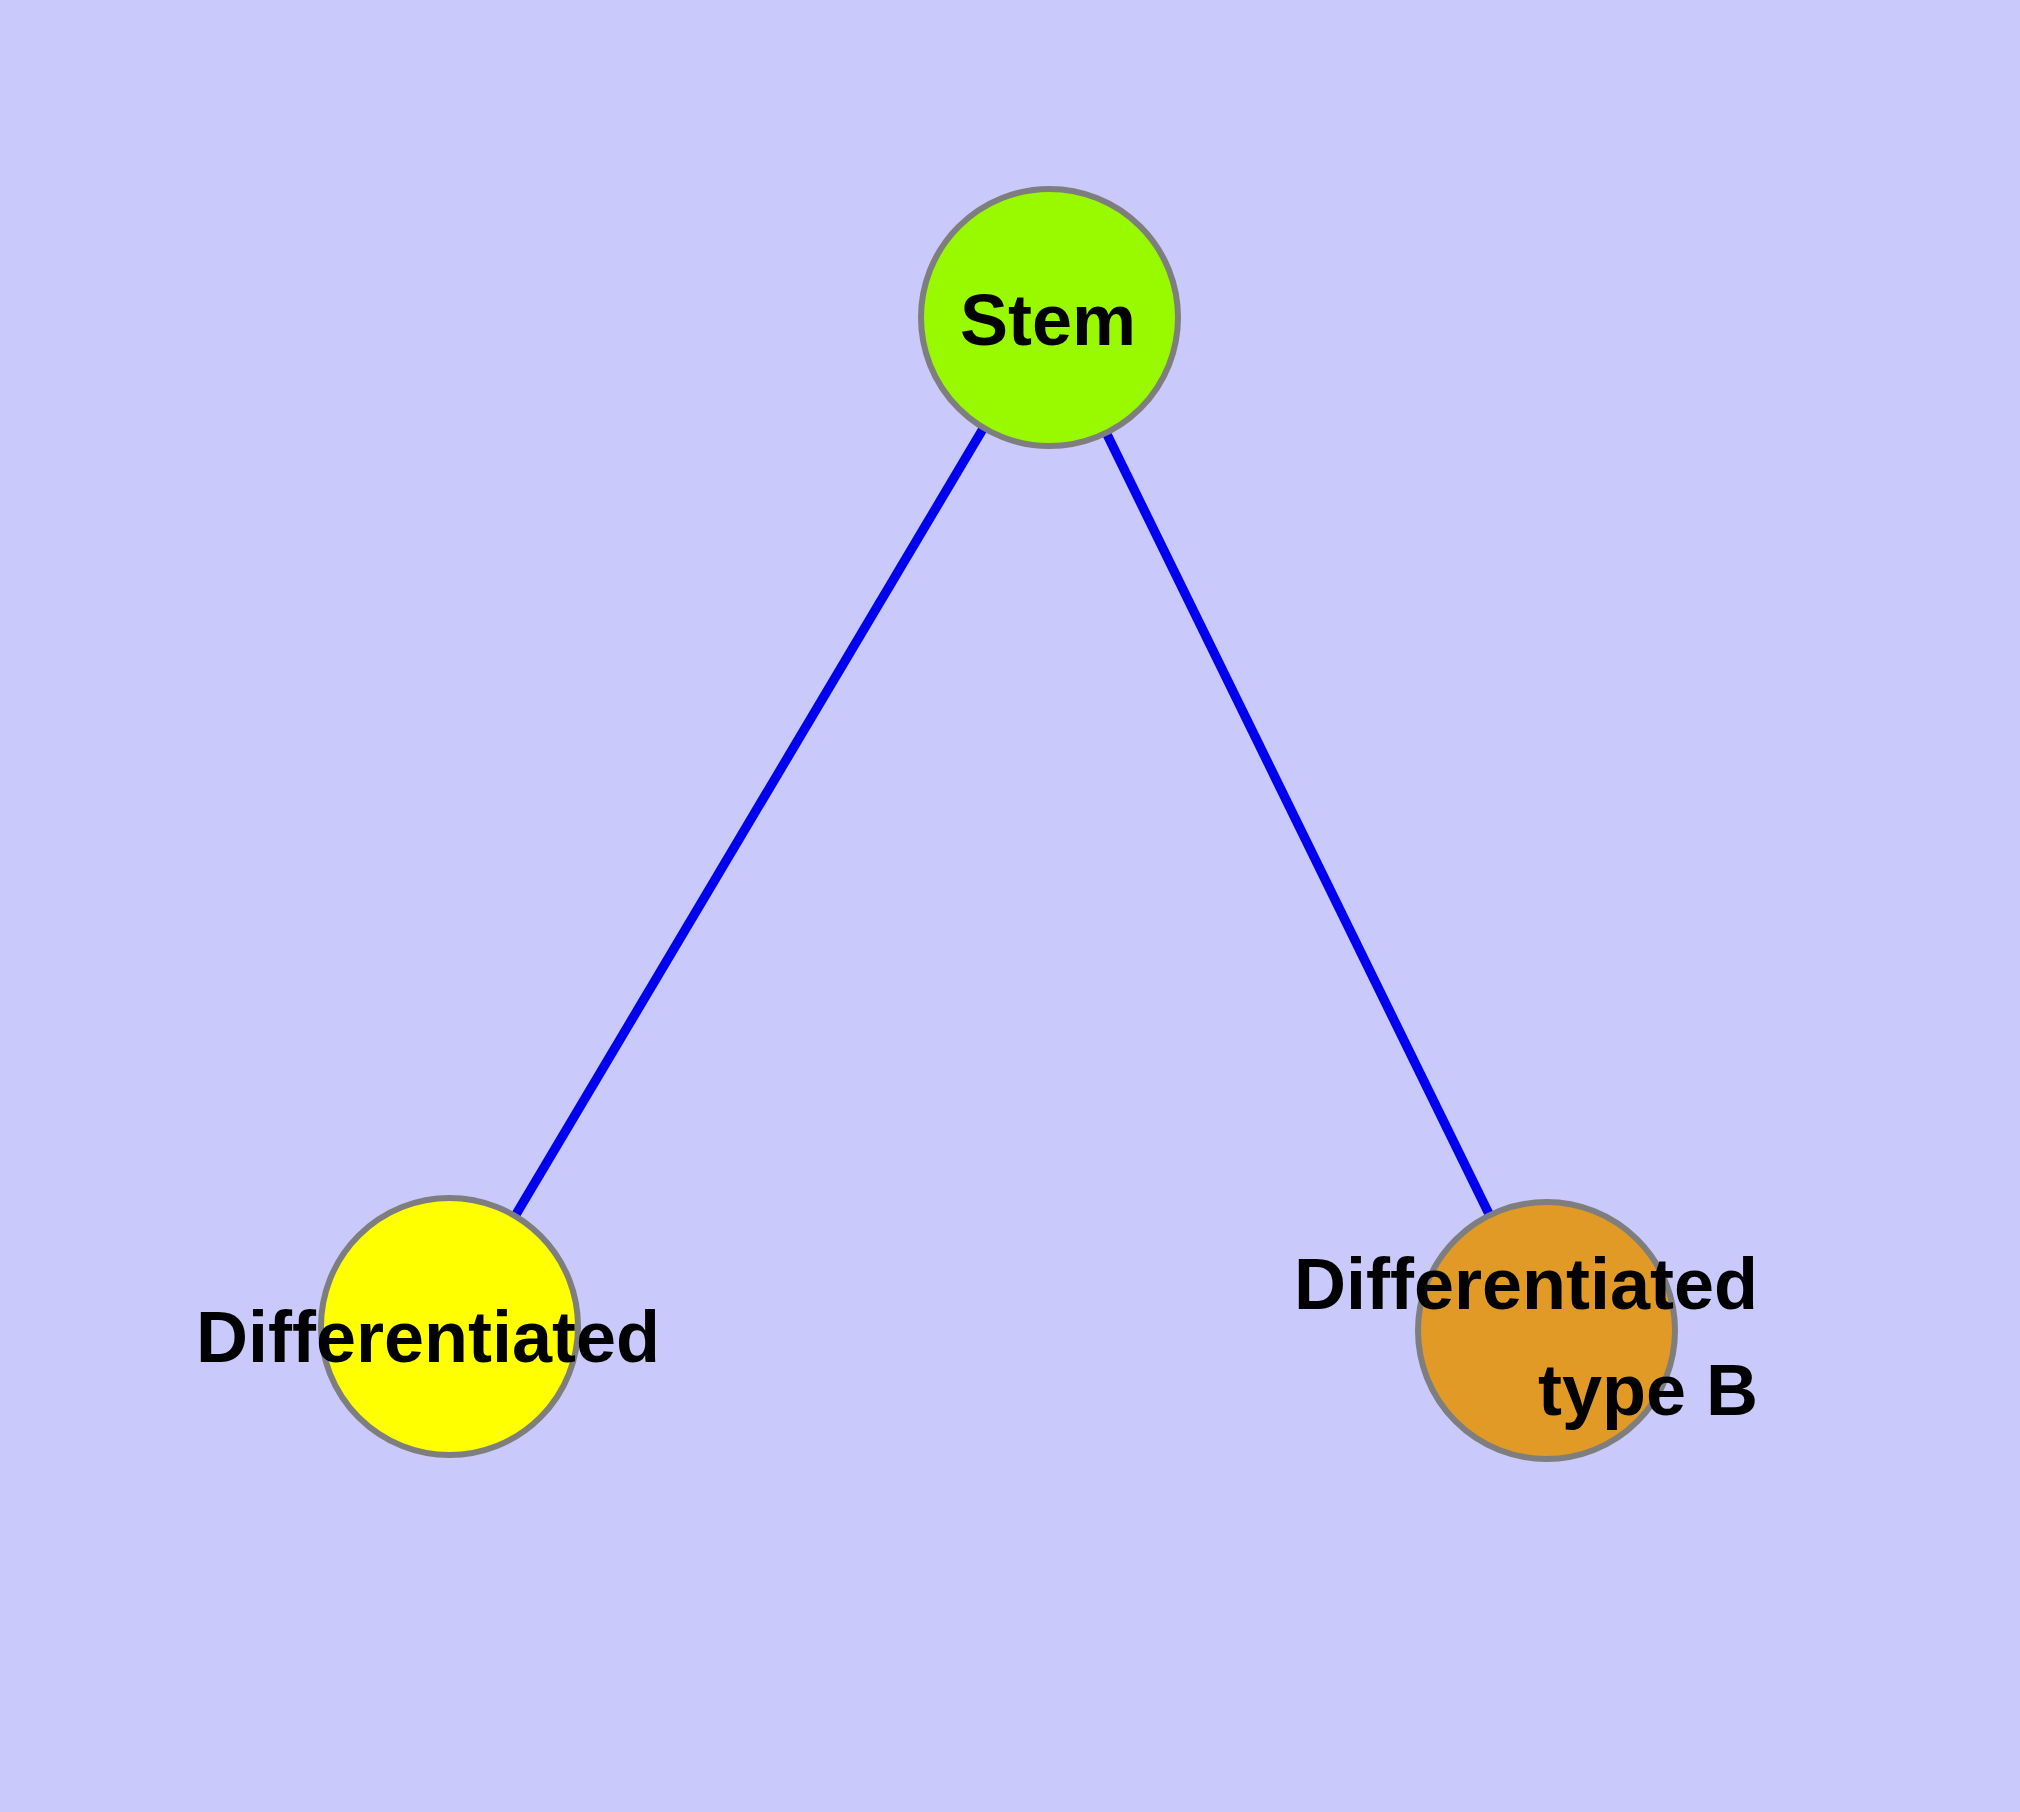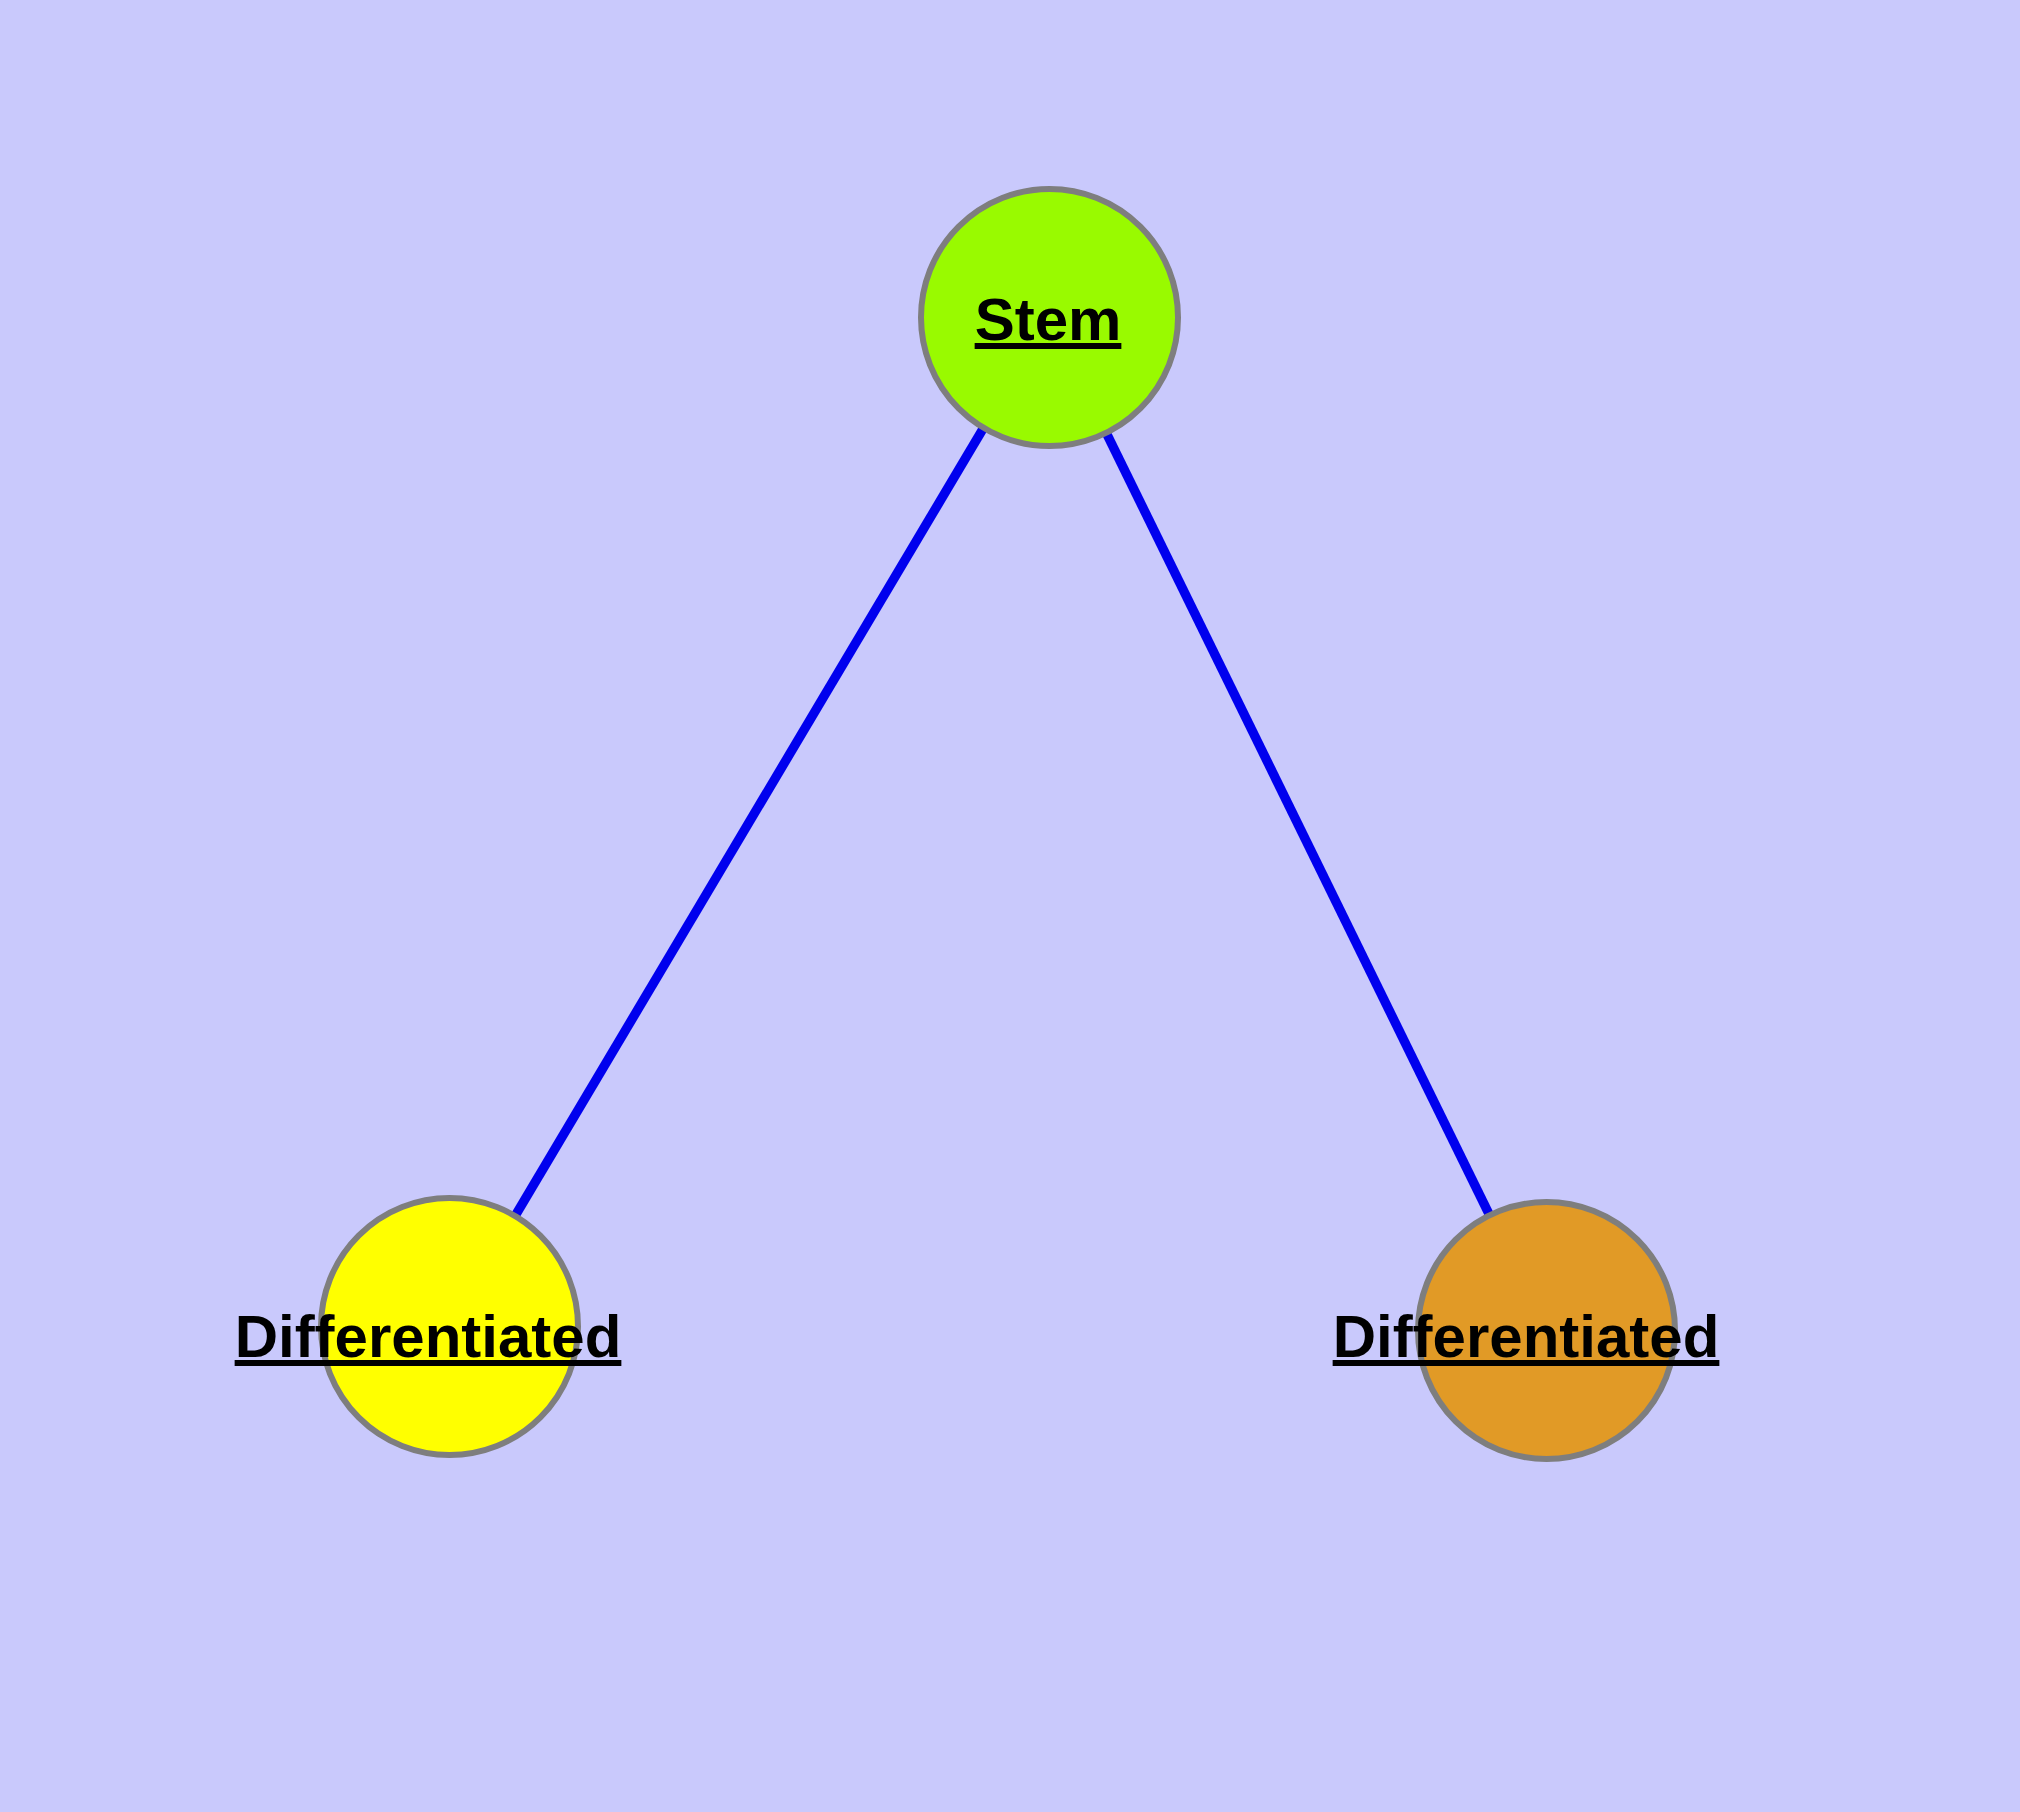--- a/index.html
+++ b/index.html
@@ -29,25 +29,24 @@
     border: 6.8px solid #7E7E7E;
   }
   .node-circle.stem   { left: 918px; top: 186px;  width: 263px; height: 263px; }
   .node-circle.type-a { left: 318px;  top: 1195px; width: 263px; height: 263px; }
   .node-circle.type-b { left: 1415px; top: 1199px; width: 263px; height: 263px; }
   .node-label {
     position: absolute;
     transform: translate(-50%, -50%);
     text-align: right;
     font-weight: bold;
-    font-size: 60px;
+    font-size: 72px;
     line-height: 106px;
     color: #000000;
     white-space: nowrap;
-    text-decoration: underline;
   }
   .node-label.stem   { left: 1048px; top: 320px; }
   .node-label.type-a { left: 428px;  top: 1337px; }
   .node-label.type-b { left: 1526px; top: 1337px; }
 </style>
 </head>
 <body>
 
 <div class="canvas" style="background-color: rgb(201, 201, 252);">
 
@@ -65,16 +64,17 @@
   <div class="node-label stem">
     <span>Stem</span>
   </div>
 
   <div class="node-label type-a">
     <div>Differentiated</div>
   </div>
 
   <div class="node-label type-b">
     <div>Differentiated</div>
+    <div>type B</div>
   </div>
 
 </div>
 
 
 </body></html>

